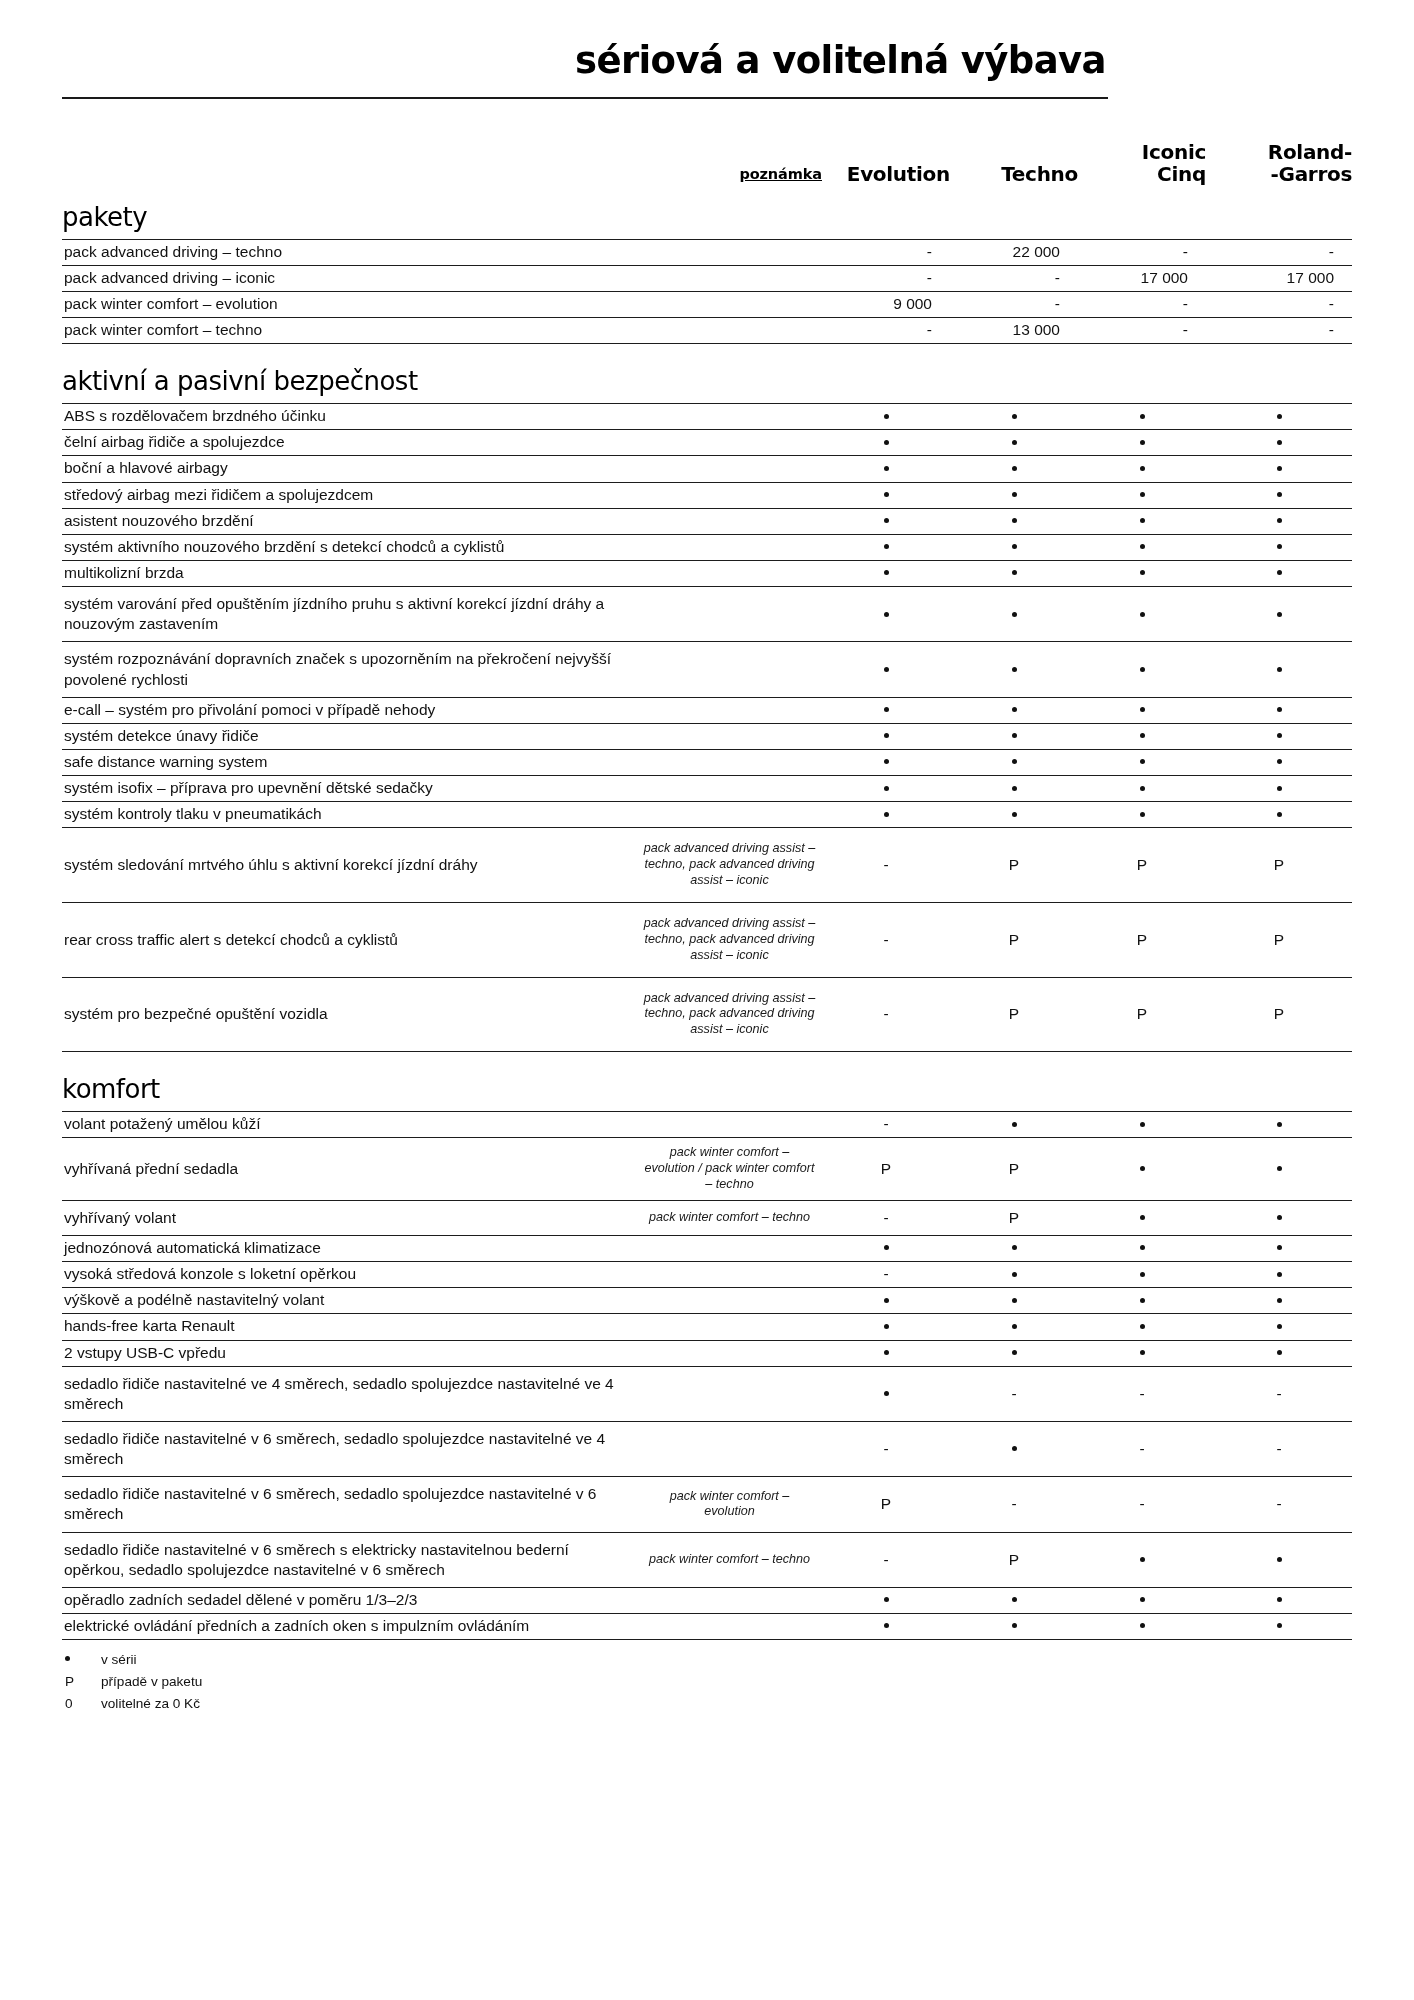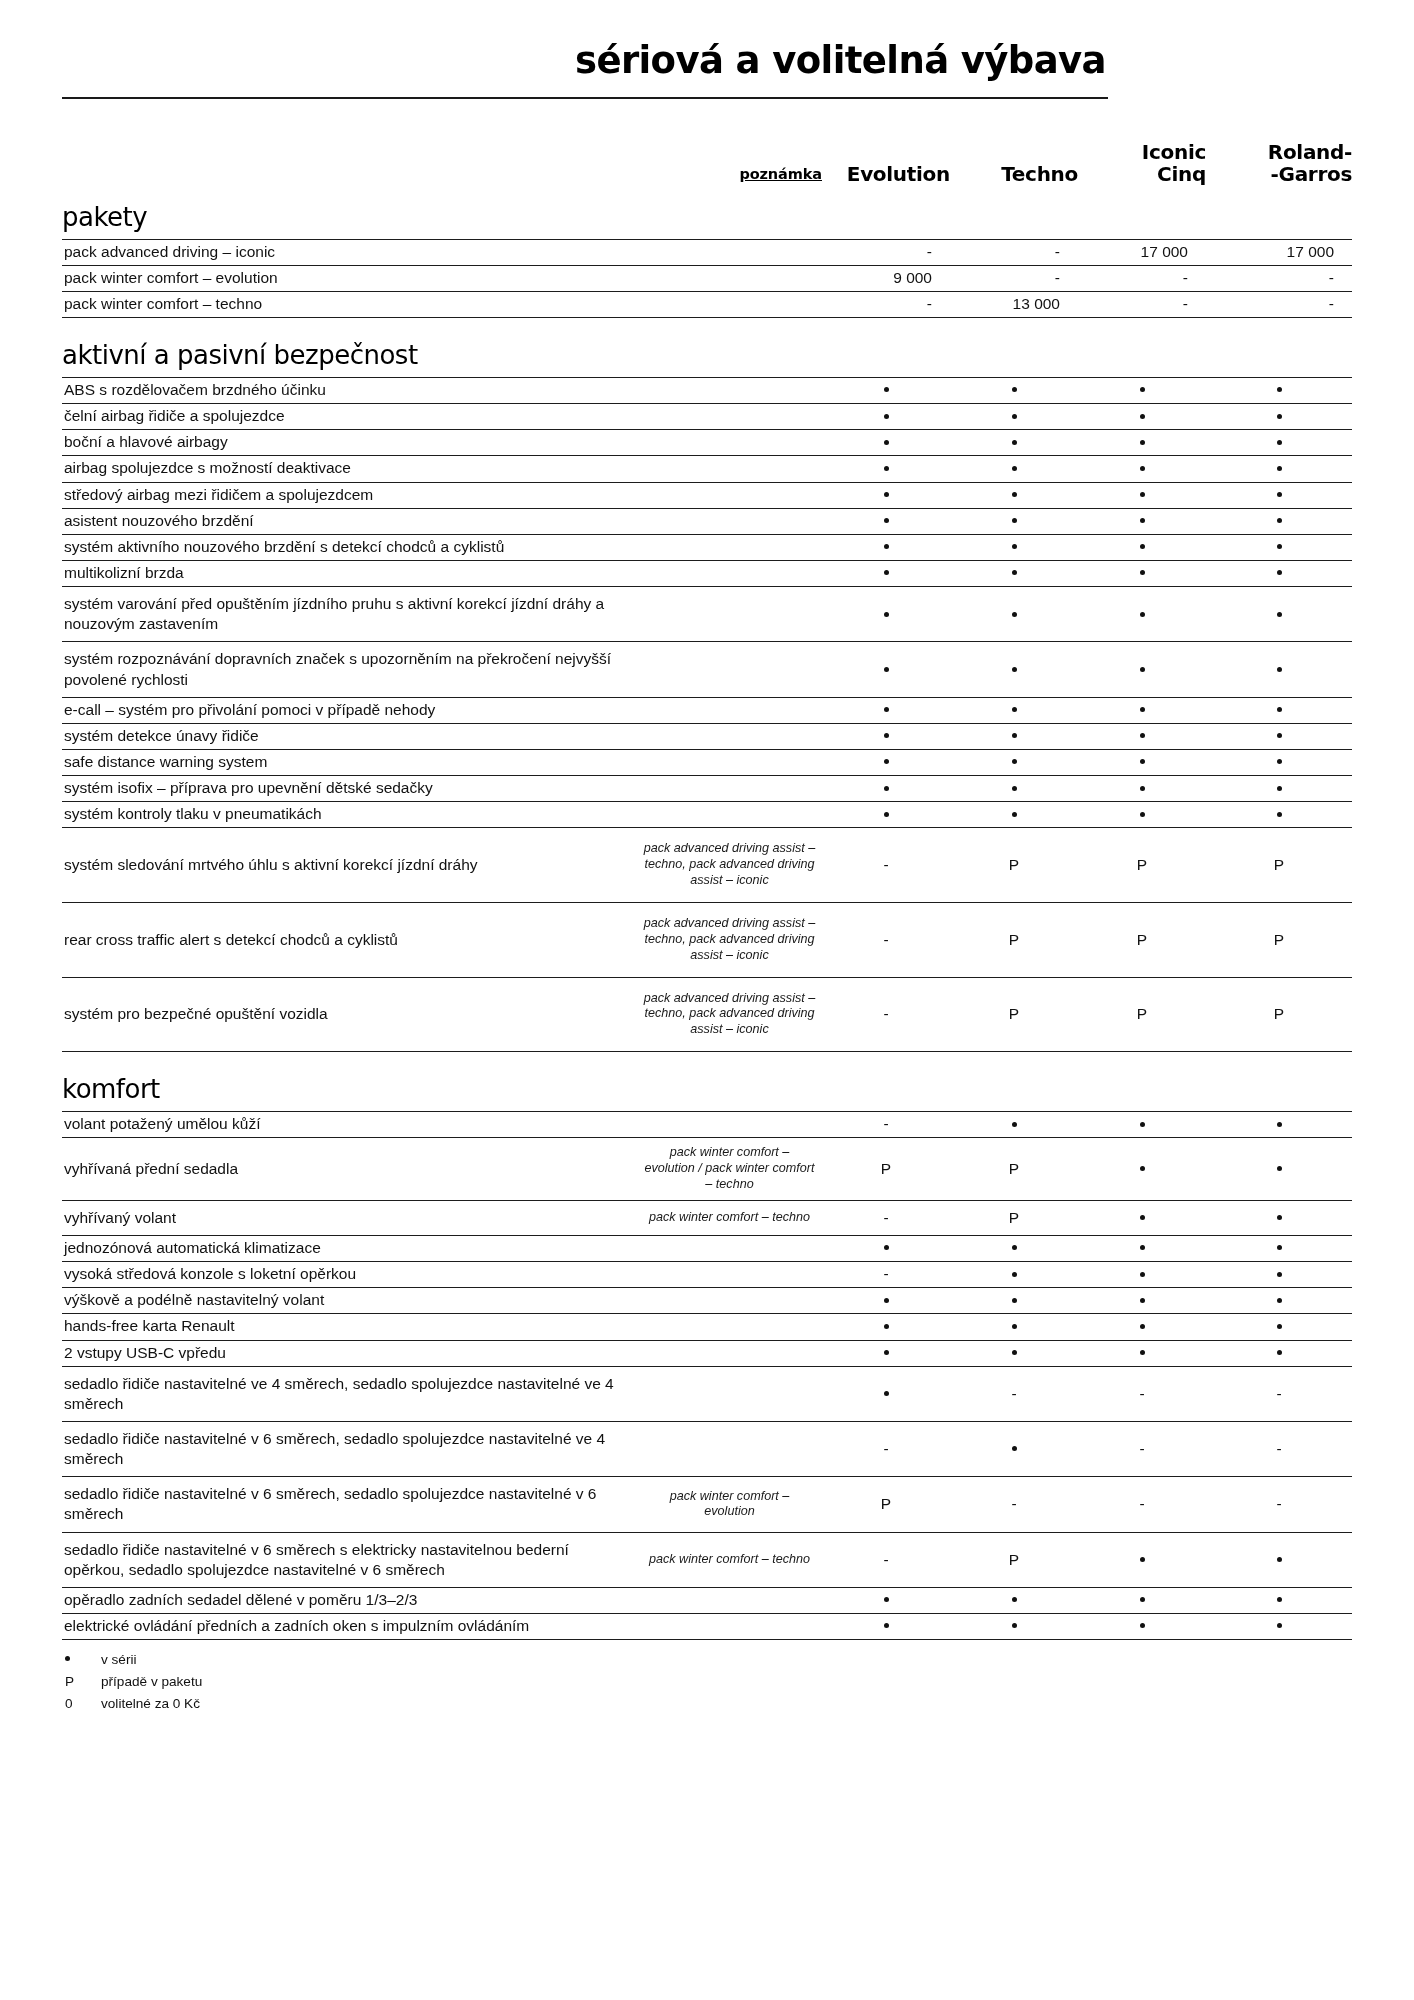--- a/index.html
+++ b/index.html
@@ -191,20 +191,28 @@
           <span>Roland-</span><br>
           <span>-Garros</span>
         </td>
       </tr>
     </tbody>
     <tbody id="section-body">
         <tr class="section-title first">
           <td colspan="6">pakety</td>
         </tr>
         <tr class="data-row">
+          <td class="name">pack advanced driving – techno</td>
+          <td class="note"></td>
+          <td class="val num"><span class="dash">-</span></td>
+          <td class="val num">22 000</td>
+          <td class="val num"><span class="dash">-</span></td>
+          <td class="val num"><span class="dash">-</span></td>
+        </tr>
+        <tr class="data-row">
           <td class="name">pack advanced driving – iconic</td>
           <td class="note"></td>
           <td class="val num"><span class="dash">-</span></td>
           <td class="val num"><span class="dash">-</span></td>
           <td class="val num">17 000</td>
           <td class="val num">17 000</td>
         </tr>
         <tr class="data-row">
           <td class="name">pack winter comfort – evolution</td>
           <td class="note"></td>
@@ -235,28 +243,20 @@
         <tr class="data-row">
           <td class="name">čelní airbag řidiče a spolujezdce</td>
           <td class="note"></td>
           <td class="val"><span class="dot"></span></td>
           <td class="val"><span class="dot"></span></td>
           <td class="val"><span class="dot"></span></td>
           <td class="val"><span class="dot"></span></td>
         </tr>
         <tr class="data-row">
           <td class="name">boční a hlavové airbagy</td>
-          <td class="note"></td>
-          <td class="val"><span class="dot"></span></td>
-          <td class="val"><span class="dot"></span></td>
-          <td class="val"><span class="dot"></span></td>
-          <td class="val"><span class="dot"></span></td>
-        </tr>
-        <tr class="data-row">
-          <td class="name">airbag spolujezdce s možností deaktivace</td>
           <td class="note"></td>
           <td class="val"><span class="dot"></span></td>
           <td class="val"><span class="dot"></span></td>
           <td class="val"><span class="dot"></span></td>
           <td class="val"><span class="dot"></span></td>
         </tr>
         <tr class="data-row">
           <td class="name">středový airbag mezi řidičem a spolujezdcem</td>
           <td class="note"></td>
           <td class="val"><span class="dot"></span></td>

